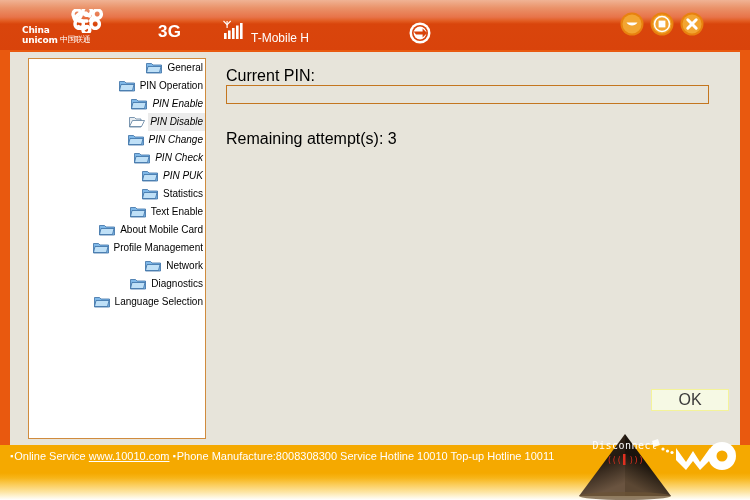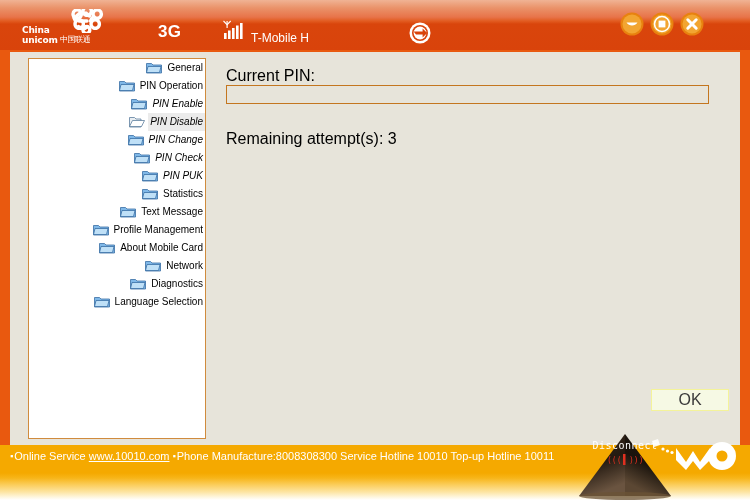--- a/index.html
+++ b/index.html
@@ -410,29 +410,29 @@
                 <path d="M0.5,2.5 L0.5,12 L15.5,12 L15.5,4 L7,4 L5.5,2.5 Z" fill="#7fb8e8" stroke="#3a6ea5" stroke-width="0.8"></path>
                 <path d="M2,5.5 L15,5.5 L13.5,11.5 L0.5,11.5 Z" fill="#bfe0f7" stroke="#3a6ea5" stroke-width="0.8"></path>
               </svg></span><span class="ti-label">PIN PUK</span></div>
           <div class="tree-item level0"><span class="folder-icon"><svg width="16" height="13" viewBox="0 0 16 13">
                 <path d="M0.5,2.5 L0.5,12 L15.5,12 L15.5,4 L7,4 L5.5,2.5 Z" fill="#7fb8e8" stroke="#3a6ea5" stroke-width="0.8"></path>
                 <path d="M2,5.5 L15,5.5 L13.5,11.5 L0.5,11.5 Z" fill="#bfe0f7" stroke="#3a6ea5" stroke-width="0.8"></path>
               </svg></span><span class="ti-label">Statistics</span></div>
           <div class="tree-item level0"><span class="folder-icon"><svg width="16" height="13" viewBox="0 0 16 13">
                 <path d="M0.5,2.5 L0.5,12 L15.5,12 L15.5,4 L7,4 L5.5,2.5 Z" fill="#7fb8e8" stroke="#3a6ea5" stroke-width="0.8"></path>
                 <path d="M2,5.5 L15,5.5 L13.5,11.5 L0.5,11.5 Z" fill="#bfe0f7" stroke="#3a6ea5" stroke-width="0.8"></path>
-              </svg></span><span class="ti-label">Text Message</span></div>
+              </svg></span><span class="ti-label">Text Enable</span></div>
+          <div class="tree-item level0"><span class="folder-icon"><svg width="16" height="13" viewBox="0 0 16 13">
+                <path d="M0.5,2.5 L0.5,12 L15.5,12 L15.5,4 L7,4 L5.5,2.5 Z" fill="#7fb8e8" stroke="#3a6ea5" stroke-width="0.8"></path>
+                <path d="M2,5.5 L15,5.5 L13.5,11.5 L0.5,11.5 Z" fill="#bfe0f7" stroke="#3a6ea5" stroke-width="0.8"></path>
+              </svg></span><span class="ti-label">About Mobile Card</span></div>
           <div class="tree-item level0"><span class="folder-icon"><svg width="16" height="13" viewBox="0 0 16 13">
                 <path d="M0.5,2.5 L0.5,12 L15.5,12 L15.5,4 L7,4 L5.5,2.5 Z" fill="#7fb8e8" stroke="#3a6ea5" stroke-width="0.8"></path>
                 <path d="M2,5.5 L15,5.5 L13.5,11.5 L0.5,11.5 Z" fill="#bfe0f7" stroke="#3a6ea5" stroke-width="0.8"></path>
               </svg></span><span class="ti-label">Profile Management</span></div>
-          <div class="tree-item level0"><span class="folder-icon"><svg width="16" height="13" viewBox="0 0 16 13">
-                <path d="M0.5,2.5 L0.5,12 L15.5,12 L15.5,4 L7,4 L5.5,2.5 Z" fill="#7fb8e8" stroke="#3a6ea5" stroke-width="0.8"></path>
-                <path d="M2,5.5 L15,5.5 L13.5,11.5 L0.5,11.5 Z" fill="#bfe0f7" stroke="#3a6ea5" stroke-width="0.8"></path>
-              </svg></span><span class="ti-label">About Mobile Card</span></div>
           <div class="tree-item level0"><span class="folder-icon"><svg width="16" height="13" viewBox="0 0 16 13">
                 <path d="M0.5,2.5 L0.5,12 L15.5,12 L15.5,4 L7,4 L5.5,2.5 Z" fill="#7fb8e8" stroke="#3a6ea5" stroke-width="0.8"></path>
                 <path d="M2,5.5 L15,5.5 L13.5,11.5 L0.5,11.5 Z" fill="#bfe0f7" stroke="#3a6ea5" stroke-width="0.8"></path>
               </svg></span><span class="ti-label">Network</span></div>
           <div class="tree-item level0"><span class="folder-icon"><svg width="16" height="13" viewBox="0 0 16 13">
                 <path d="M0.5,2.5 L0.5,12 L15.5,12 L15.5,4 L7,4 L5.5,2.5 Z" fill="#7fb8e8" stroke="#3a6ea5" stroke-width="0.8"></path>
                 <path d="M2,5.5 L15,5.5 L13.5,11.5 L0.5,11.5 Z" fill="#bfe0f7" stroke="#3a6ea5" stroke-width="0.8"></path>
               </svg></span><span class="ti-label">Diagnostics</span></div>
           <div class="tree-item level0"><span class="folder-icon"><svg width="16" height="13" viewBox="0 0 16 13">
                 <path d="M0.5,2.5 L0.5,12 L15.5,12 L15.5,4 L7,4 L5.5,2.5 Z" fill="#7fb8e8" stroke="#3a6ea5" stroke-width="0.8"></path>

